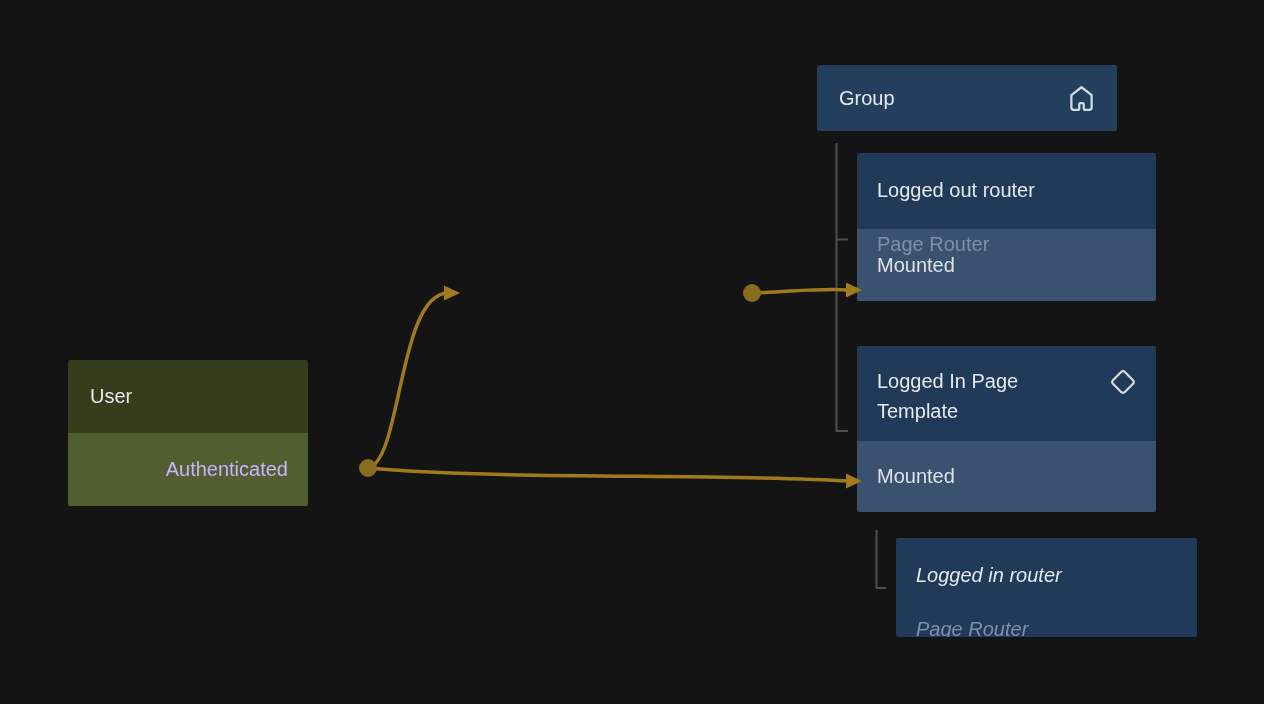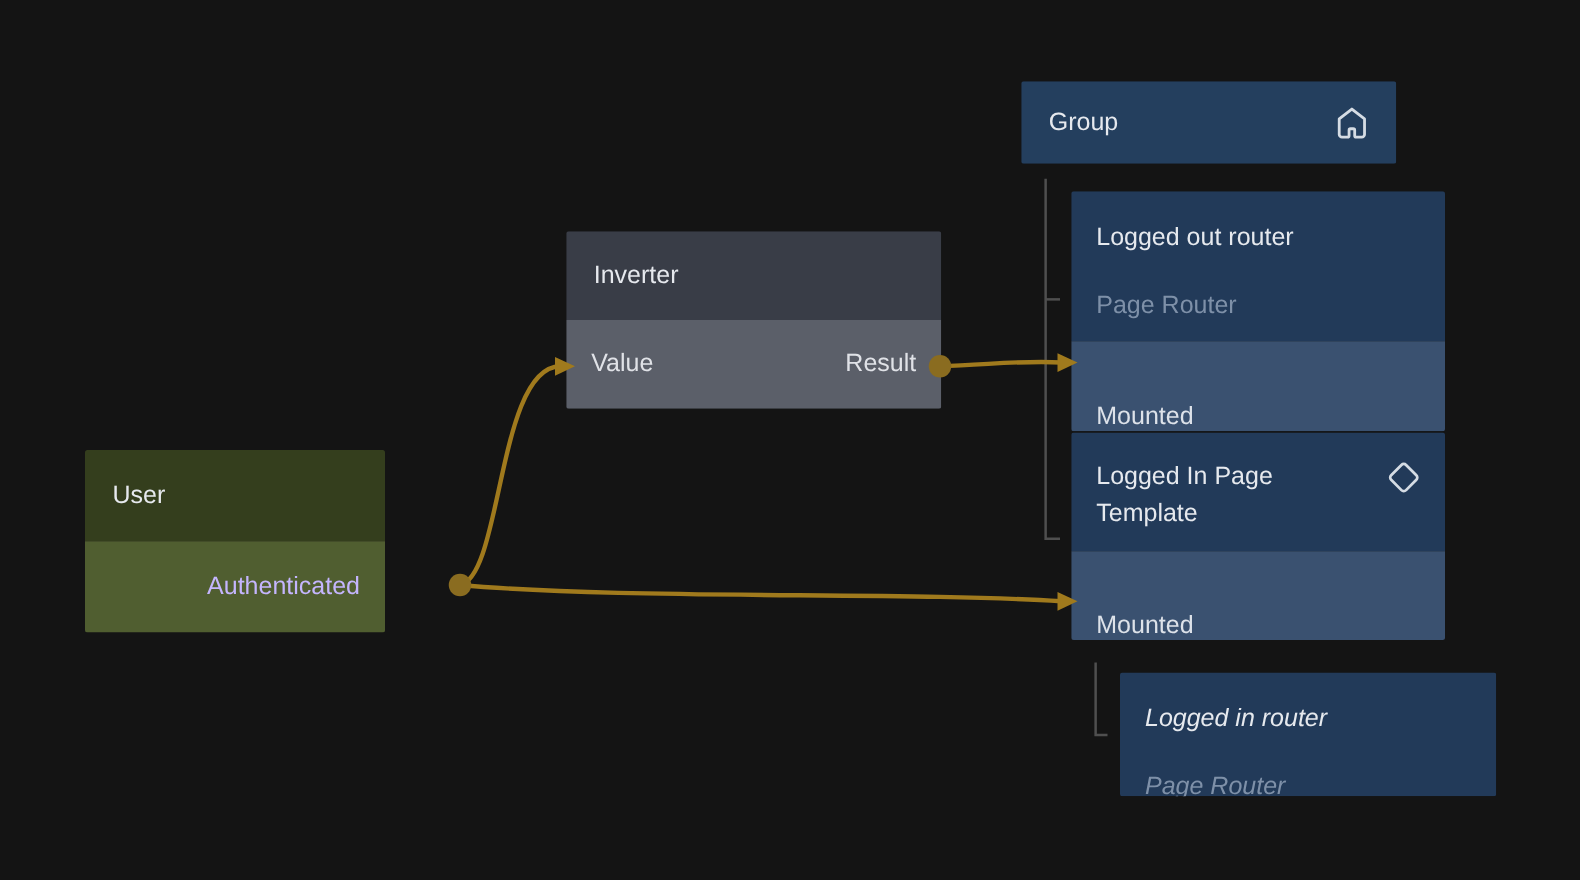--- a/index.html
+++ b/index.html
@@ -46,61 +46,52 @@
   }
   .row.out{justify-content:flex-end;}
   .row.inout{justify-content:space-between;}
 
   
   .user-hdr{background:var(--user-header-bg,#343e1d);}
   .user-body{background:var(--user-body-bg,#505e30);color:#c4b5fd;}
   .inv-hdr{background:var(--inverter-header-bg,#393d47);}
   .inv-body{background:var(--inverter-body-bg,#5b5f69);color:#e0e2e7;}
   .blue-hdr{background:var(--blue-header-bg,#223a59);}
-  .blue-body{background:var(--blue-body-bg,#3a5170);color:#dde2e9;align-items:flex-end;}
+  .blue-body{background:var(--blue-body-bg,#3a5170);color:#dde2e9;}
   .group-hdr{background:var(--group-header-bg,#243f5e);gap:20px;}
 
   .icon{flex:0 0 auto;color:#d5dce4;}
   svg.edges{position:absolute;left:0;top:0;pointer-events:none;}
 </style>
 </head>
 <body>
 
 <div class="canvas">
 
   <div class="node" style="left:68px;top:360px;width:240px;">
     <div class="hdr hdr-single user-hdr" style="height:73px;">
       <span>User</span>
     </div>
     <div class="row out user-body" style="height:73px;">
       <span>Authenticated</span>
     </div>
   </div>
 
-  <div class="node" style="left:453px;top:185px;width:300px;">
-    <div class="hdr hdr-single inv-hdr" style="height:71px;">
-      <span>Inverter</span>
-    </div>
-    <div class="row inout inv-body" style="height:71px;">
-      <span>Value</span>
-      <span>Result</span>
-    </div>
-  </div>
 
   <div class="node" style="left:817px;top:65px;width:300px;">
     <div class="hdr hdr-single group-hdr" style="height:66px;">
       <span>Group</span>
       <svg class="icon" width="27" height="27" viewBox="0 0 24 24" fill="none" stroke="currentColor" stroke-width="2" stroke-linecap="round" stroke-linejoin="round">
         <path d="m3 9 9-7 9 7v11a2 2 0 0 1-2 2h-4a1 1 0 0 1-1-1v-4a1 1 0 0 0-1-1h-2a1 1 0 0 0-1 1v4a1 1 0 0 1-1 1H5a2 2 0 0 1-2-2z"></path>
       </svg>
     </div>
   </div>
 
   <div class="node" style="left:857px;top:153px;width:299px;">
-    <div class="hdr hdr-stack blue-hdr" style="height:120px;box-sizing:border-box;">
+    <div class="hdr hdr-stack blue-hdr" style="height:76px;box-sizing:border-box;">
       <span>Logged out router</span>
       <span class="subtitle">Page Router</span>
     </div>
     <div class="row blue-body" style="height:72px;">
       <span>Mounted</span>
     </div>
   </div>
 
   <div class="node" style="left:857px;top:346px;width:299px;">
     <div class="hdr hdr-wrap blue-hdr" style="height:95px;box-sizing:border-box;gap:32px;">

